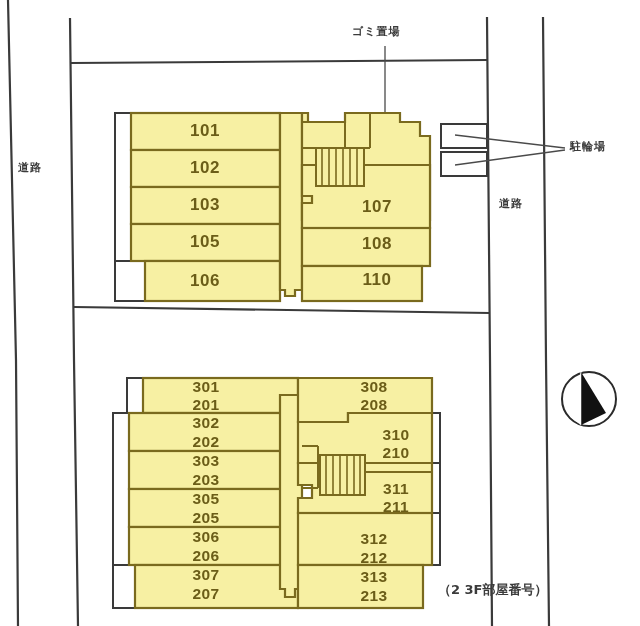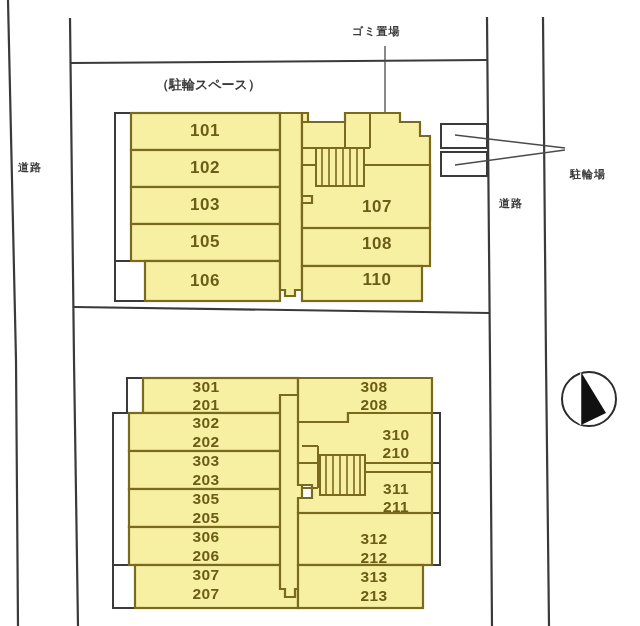--- a/index.html
+++ b/index.html
@@ -288,24 +288,24 @@
     </g>
 
   </svg>
 
   <div class="map-label" style="left:18px; top:160px;">道路</div>
 
   <div class="map-label" style="left:499px; top:196px;">道路</div>
 
   <div class="map-label" style="left:352px; top:24px;">ゴミ置場</div>
 
-  <div class="map-label small" style="left:156px; top:76px;">（駐輪スペース）</div>
-
-  <div class="map-label" style="left:570px; top:139px;margin-top:28px;">駐輪場</div>
-
+
+  <div class="map-label" style="left:570px; top:139px;">駐輪場</div>
+
+  <div class="map-label small" style="left:438px; top:581px;">（2 3F部屋番号）</div>
 
   <div class="compass-wrap">
     <svg viewBox="0 0 66 66" width="66" height="66">
       <circle cx="33" cy="33" r="27" fill="#ffffff" stroke="#2b2b2b" stroke-width="2"></circle>
       <path d="M 25 6 L 25 59 L 50 47 Z" fill="#111111"></path>
       <path d="M 25 6 L 25 59 L 14 50 Z" fill="#ffffff" stroke="#ffffff" stroke-width="0.5"></path>
     </svg>
   </div>
 
 </div>

